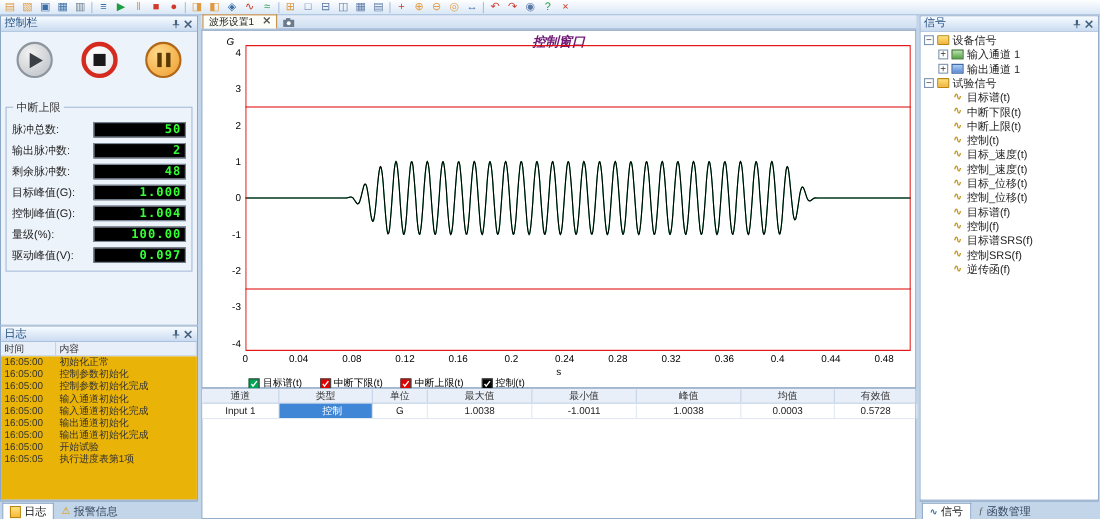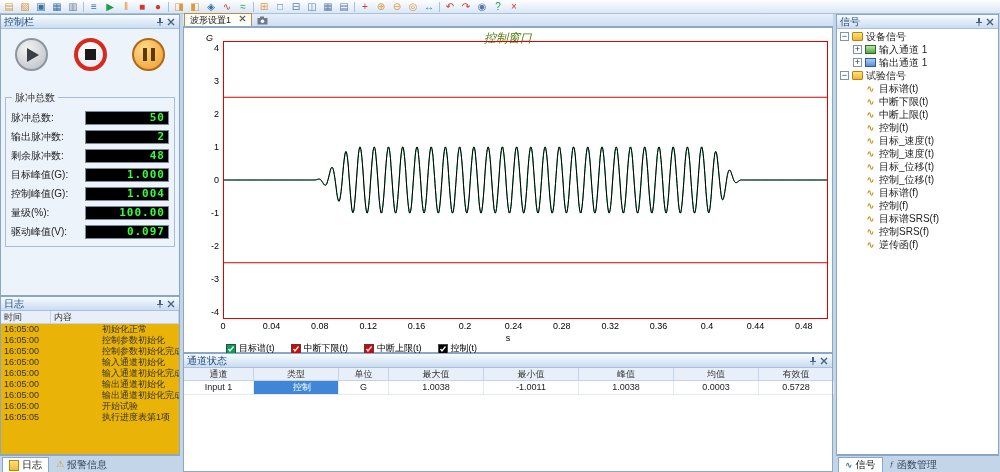--- a/index.html
+++ b/index.html
@@ -39,39 +39,39 @@
   .fvalue{width:84px;height:14px;background:#000;color:#35ff35;font-family:"DejaVu Sans Mono","Liberation Mono",monospace;font-size:11px;font-weight:bold;text-align:right;padding:0 3px;border:1px solid #7d8global9;border:1px solid #7d8998;box-sizing:border-box;line-height:12px;letter-spacing:1px;}
   .running-box{position:absolute;left:8px;right:8px;top:224px;height:27px;background:#9df29d;border:1px solid #2a2a2a;color:#d40000;font-size:17px;font-weight:bold;text-align:center;line-height:27px;font-family:"Liberation Serif","DejaVu Serif",serif;}
 
   
   .log-panel{top:282px;bottom:17px;left:0;right:1px;}
   .log-head{display:flex;height:12px;background:#e9eff8;border-bottom:1px solid #c4d3e8;font-size:9px;color:#333;}
   .log-head span{box-sizing:border-box;padding-left:3px;border-right:1px solid #c4d3e8;line-height:12px;}
   .log-rows{flex:1;overflow:hidden;background:#eab308;}
   .log-row{display:flex;height:11px;line-height:11px;font-size:9px;color:#333;}
   .lr-time{width:50px;flex:0 0 50px;padding-left:3px;box-sizing:border-box;}
-  .lr-text{flex:1;padding-left:3px;white-space:nowrap;overflow:hidden;margin-left:48px;}
+  .lr-text{flex:1;padding-left:3px;white-space:nowrap;overflow:hidden;}
 
   
   .side-tabs{position:absolute;left:0;right:1px;bottom:0;height:17px;background:#c3d5e9;border-top:1px solid #8ca6c6;display:flex;gap:1px;padding:1px 2px 0 2px;box-sizing:border-box;}
   .stab{display:flex;align-items:center;gap:3px;padding:0 6px;font-size:10px;color:#33475e;white-space:nowrap;}
   .stab.active{background:#fff;border:1px solid #8ca6c6;border-bottom:none;color:#111;}
   .stab-ic{font-size:9px;line-height:9px;}
   .ic-log{width:8px;height:9px;background:linear-gradient(#ffe27a,#f5b93c);border:1px solid #b8860b;display:inline-block;}
   .ic-alarm{color:#e09a00;}
   .ic-signal{color:#3a6ea5;font-weight:bold;}
   .ic-function{color:#555;font-style:italic;font-family:"Liberation Serif",serif;}
 
   
   .doc-tabstrip{position:absolute;top:0;left:0;right:0;height:13px;background:linear-gradient(#e7eef9,#cfdff1);border-bottom:1px solid #8ca6c6;display:flex;align-items:flex-end;gap:4px;padding-left:1px;box-sizing:border-box;}
   .doc-tab{height:12px;background:#fdfdf8;border:1px solid #c08a45;border-bottom:none;display:flex;align-items:flex-start;gap:8px;padding:0 5px;font-size:9px;color:#222;}
   .doc-strip-icon{width:12px;height:11px;display:flex;align-items:center;justify-content:center;}
 
   .chart-panel{top:13px;height:326px;left:0;right:0;background:#fff;border:1px solid #8ca6c6;box-sizing:border-box;position:absolute;}
-  .chart-title{position:absolute;top:2px;left:0;right:0;text-align:center;font-size:12px;font-weight:normal;font-style:italic;font-family:"Liberation Serif","DejaVu Serif",serif;color:#4d7c0f;}
+  .chart-title{position:absolute;top:2px;left:0;right:0;text-align:center;font-size:12px;font-weight:bold;font-style:italic;font-family:"Liberation Serif","DejaVu Serif",serif;color:#701a75;}
   .ylabel{position:absolute;left:22px;top:5px;font-size:9px;font-style:italic;color:#000;}
   .plot-area{position:absolute;left:39px;top:13px;width:605px;height:278px;}
   .plot-area svg{position:absolute;left:0;top:0;}
   .y-ticks{position:absolute;left:-24px;top:0;width:22px;height:100%;}
   .ytick{position:absolute;right:2px;transform:translateY(-50%);font-size:9px;color:#000;}
   .x-ticks{position:absolute;left:0;top:100%;width:100%;height:10px;}
   .xtick{position:absolute;transform:translateX(-50%);top:2px;font-size:9px;color:#000;}
   .xlabel{position:absolute;top:305px;left:0;right:0;text-align:center;font-size:9px;color:#000;}
   .legend{position:absolute;top:314px;left:42px;display:flex;gap:16px;align-items:center;}
   .leg{display:flex;gap:3px;align-items:center;font-size:9px;color:#000;}
@@ -166,21 +166,21 @@
               </div>
             <div class="cbtn btn-stop">
                 <div class="sq"></div>
               </div>
             <div class="cbtn btn-pause">
                 <div class="bar"></div>
                 <div class="bar"></div>
               </div>
           </div>
           <div class="status-group">
-            <span class="group-title">脉冲总数</span>
+            <span class="group-title">中断上限</span>
             <div id="status-fields">
                 <div class="field-row">
                   <span class="flabel">脉冲总数:</span>
                   <span class="fvalue">50</span>
                 </div>
                 <div class="field-row">
                   <span class="flabel">输出脉冲数:</span>
                   <span class="fvalue">2</span>
                 </div>
                 <div class="field-row">
@@ -364,33 +364,20 @@
                 <svg width="8" height="8" viewBox="0 0 8 8">
                   <polyline points="1.5,4 3,6 6.5,1.5" fill="none" stroke="#fff" stroke-width="1.3"></polyline>
                 </svg>
               </span>
               <span>控制(t)</span>
             </div>
           </div>
       </section>
 
       <section class="panel channel-panel">
-        <header class="phdr">
-          <span class="phdr-title">通道状态</span>
-          <span class="phdr-btn">
-              <svg width="8" height="8" viewBox="0 0 8 8">
-                <path d="M3 0h2v4H3z M1 4h6v1H1z M3.6 5h.8v3h-.8z" fill="#44617f"></path>
-              </svg>
-            </span>
-          <span class="phdr-btn">
-              <svg width="8" height="8" viewBox="0 0 8 8">
-                <path d="M1 1L7 7M7 1L1 7" stroke="#44617f" stroke-width="1.4"></path>
-              </svg>
-            </span>
-        </header>
         <div class="ch-table" id="channel-table">
             <div class="ch-hrow">
               <div class="ch-hcell" style="flex: 0 0 70px;">通道</div>
               <div class="ch-hcell" style="flex: 0 0 85px;">类型</div>
               <div class="ch-hcell" style="flex: 0 0 50px;">单位</div>
               <div class="ch-hcell" style="flex: 0 0 95px;">最大值</div>
               <div class="ch-hcell" style="flex: 0 0 95px;">最小值</div>
               <div class="ch-hcell" style="flex: 0 0 95px;">峰值</div>
               <div class="ch-hcell" style="flex: 0 0 85px;">均值</div>
               <div class="ch-hcell" style="flex: 0 0 75px;">有效值</div>

